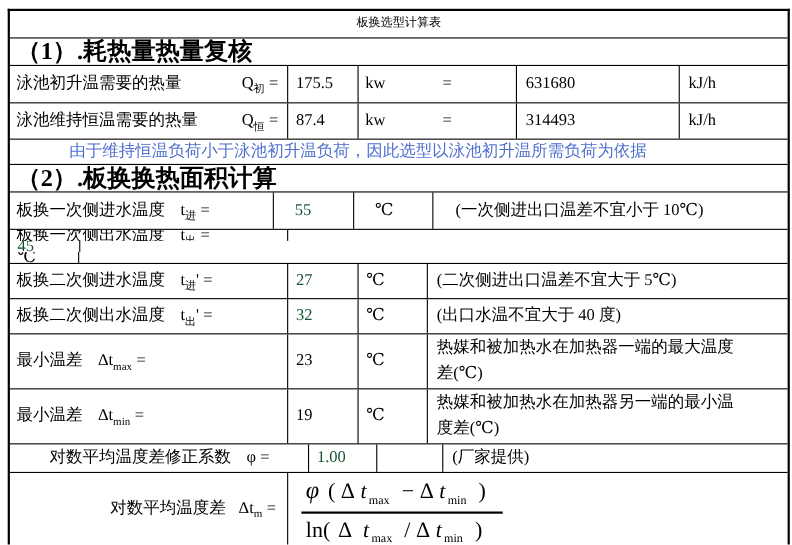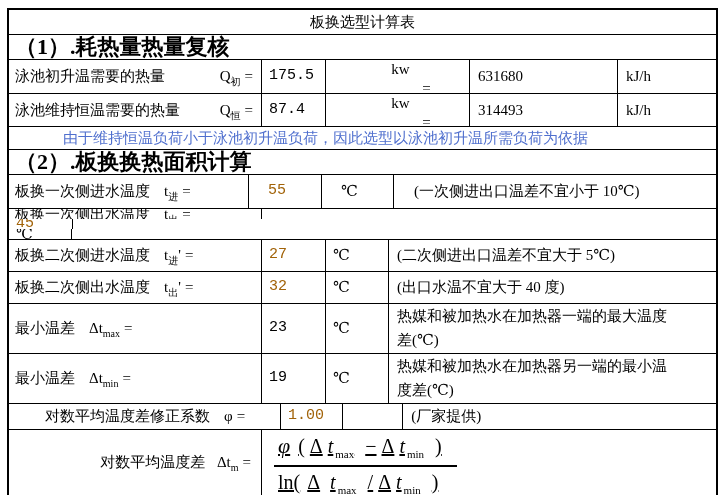--- a/index.html
+++ b/index.html
@@ -14,55 +14,55 @@
     border:2px solid #000;border-bottom:none;box-sizing:border-box;
     display:flex;flex-direction:column;background:#fff;
   }
   .row{display:flex;border-bottom:1px solid #000;box-sizing:border-box;flex:0 0 auto;}
   .row:last-child{border-bottom:none;flex:1 1 auto;}
   .c{box-sizing:border-box;border-right:1px solid #000;display:flex;align-items:center;
      overflow:hidden;font-size:15px;line-height:1.25;}
   .c:last-child{border-right:none;}
   
   .col-label{width:253px;padding-left:6px;}
-  .col-val{width:64px;padding-left:7px;font-family:Liberation Mono, monospace;}
+  .col-val{width:64px;padding-left:7px;}
   .col-unit{width:63px;padding-left:7px;}
-  .col-kw{width:144px;padding-left:6px;flex-direction:column;}   
+  .col-kw{width:144px;padding-left:6px;}   
   .col-big{width:148px;padding-left:8px;}
   .col-kjh{width:98px;padding-left:8px;}
   .col-comment{width:327px;padding-left:8px;}
   .full{width:707px;}
   
   .r-title{height:25px;}
   .r-sec{height:25px;}
   .r-q1{height:34px;}
   .r-q2{height:33px;}
   .r-note{height:23px;}
   .r-t1{height:34px;gap:12px;}
   .r-t2{height:31px;flex-direction:column;}
   .r-t3{height:32px;}
   .r-t4{height:32px;}
   .r-big{height:50px;}
   .r-phi{height:26px;padding-left:30px;}
 
-  .title-cell{justify-content:center;font-size:15px;}
+  .title-cell{justify-content:center;font-size:11px;}
   .sec-cell{font-weight:bold;font-size:22px;padding-left:6px;}
   .note-cell{color:#4f6fce;padding-left:6px;margin-left:48px;}
-  .blue{color:#a16207;}
+  .blue{color:#14532d;}
   .label-flex{display:flex;align-items:center;gap:14px;width:100%;}
   .label-between{display:flex;align-items:center;justify-content:space-between;width:100%;padding-right:8px;box-sizing:border-box;}
   .sym{white-space:nowrap;}
   .sym sub{font-size:10px;line-height:0;}
   .sym .eq{margin-left:4px;}
   .kw-eq{margin-left:52px;}
   .cmt-wrap{line-height:1.55;max-width:284px;padding:2px 0;}
   
   .f-label{justify-content:flex-end;padding-right:10px;padding-left:0;}
   .f-cell{padding-left:12px;align-items:center;}
-  .frac{display:inline-block;text-decoration:underline;}
+  .frac{display:inline-block;}
   .frac .num{display:block;border-bottom:2px solid #000;padding:2px 10px 5px 4px;white-space:nowrap;}
   .frac .den{display:block;padding:3px 4px 0 4px;white-space:nowrap;}
   .frac{font-size:20px;}
   .frac .phi{font-style:italic;font-size:22px;margin-right:3px;}
   .frac .it{font-style:italic;margin-left:5px;}
   .frac .op{margin:0 5px;}
   .frac sub{font-size:11px;line-height:0;margin-left:2px;margin-right:6px;}
   .frac .fn{margin-right:2px;}
 </style>
 </head>

